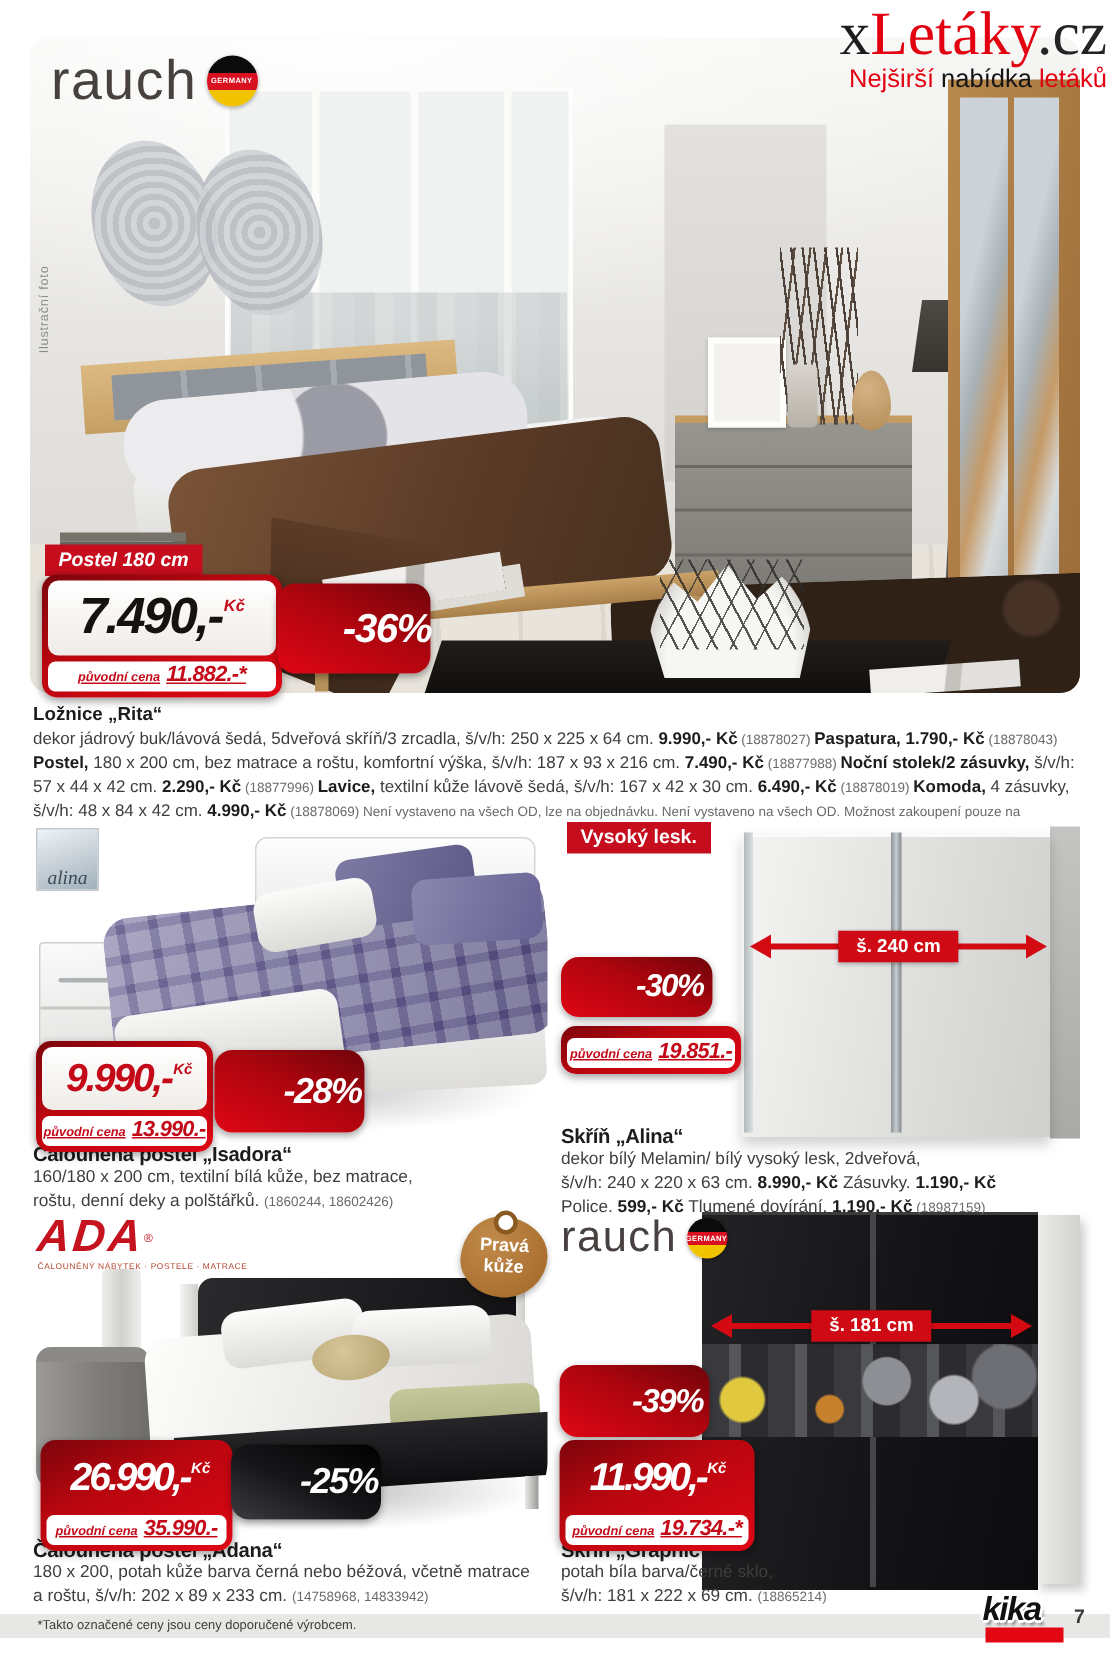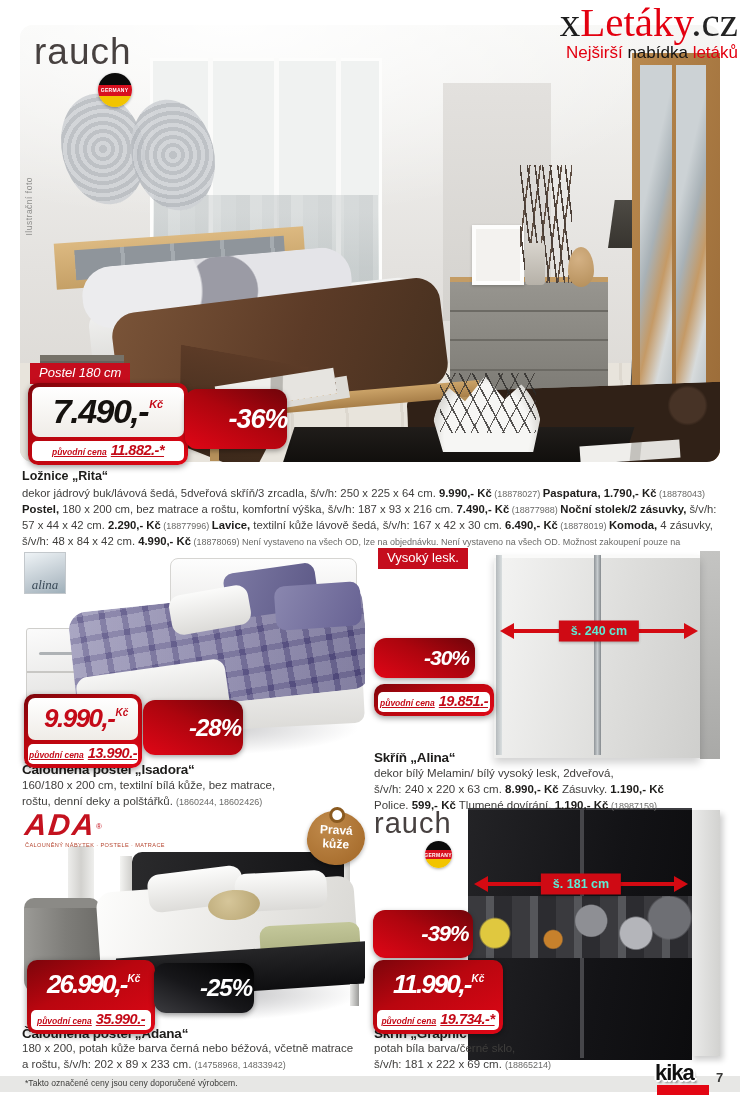--- a/index.html
+++ b/index.html
@@ -74,21 +74,21 @@
   .hero .bowl{position:absolute;left:412px;top:345px;width:110px;height:82px;
         background:radial-gradient(ellipse at 50% 80%,#f6f6f4 0 55%,#d9d8d4 70%,transparent 71%);
         clip-path:polygon(0 55%,12% 18%,30% 38%,48% 8%,66% 36%,84% 14%,100% 50%,92% 100%,10% 100%);}
   .hero .sticks{position:absolute;left:420px;top:348px;width:96px;height:60px;opacity:.8;
         background:repeating-linear-gradient(62deg,transparent 0 10px,#2c2a28 10px 11.5px),
                    repeating-linear-gradient(118deg,transparent 0 13px,#3a3734 13px 14px);}
   .hero .note{position:absolute;left:4px;top:152px;writing-mode:vertical-rl;transform:rotate(180deg);
         font-size:8.5px;color:#8d8d8b;letter-spacing:.5px;}
 
   
-  .rauch{display:flex;align-items:flex-end;gap:6px;z-index:10;flex-direction:column;}
+  .rauch{display:flex;align-items:center;gap:6px;z-index:10;}
   .rauch .rtxt{font-size:37px;color:#474140;letter-spacing:1px;line-height:.8;}
   .rauch.small .rtxt{font-size:29px;}
   .gflag{width:34px;height:34px;border-radius:50%;overflow:hidden;flex:0 0 auto;box-shadow:0 1px 3px rgba(0,0,0,.35);
          background:linear-gradient(#0b0b0b 0 34%, #d8101f 34% 67%, #f2c400 67%);
          display:flex;align-items:center;justify-content:center;}
   .rauch.small .gflag{width:27px;height:27px;}
   .gflag i{font-style:normal;font-size:5px;font-weight:bold;color:#fff;letter-spacing:.3px;}
 
   
   .ptag{position:absolute;background:linear-gradient(155deg,#7c050b,#b9060f 40%,#df0716);
@@ -97,21 +97,21 @@
          line-height:1;white-space:nowrap;padding:7px 16px 9px;}
   .ptag.whitebox .pmain{background:linear-gradient(#ffffff,#efece7);}
   .pmain .psup{font-size:11px;letter-spacing:0;position:relative;top:-15px;margin-left:1px;}
   .pold{margin-top:4px;background:#fff;border-radius:5px;display:flex;align-items:baseline;justify-content:center;
         gap:4px;padding:1px 4px 3px;color:#c40a18;font-style:italic;font-weight:bold;white-space:nowrap;text-decoration:underline;}
   .pold .lbl{font-size:8.5px;}.pold .val{font-size:14.5px;letter-spacing:-.5px;}
   .disc{position:absolute;display:flex;align-items:center;justify-content:center;color:#fff;font-weight:bold;
         font-style:italic;border-radius:12px;letter-spacing:-1px;z-index:20;
         background:linear-gradient(205deg,#6f040a,#ad050e 45%,#e00616);box-shadow:0 2px 5px rgba(0,0,0,.35);padding-left:44px;}
   .disc.black{background:linear-gradient(205deg,#000,#17171a 55%,#3c3c40);}
-  .redlabel{position:absolute;background:#c50d1d;color:#fff;font-weight:normal;font-size:13px;
+  .redlabel{position:absolute;background:#c50d1d;color:#fff;font-weight:bold;font-size:13px;
         padding:2px 9px 4px;z-index:20;white-space:nowrap;}
   .redlabel.it{font-style:italic;}
 
   
   .ptitle{position:absolute;font-size:13.5px;font-weight:bold;color:#1d1c1a;letter-spacing:-.2px;z-index:5;}
   .pdesc{position:absolute;font-size:11.5px;color:#3f3e3c;line-height:1.38;z-index:5;}
   .pdesc .b,.rita p .b{font-weight:bold;color:#1d1c1a;}
   .pdesc .sm,.rita p .sm{font-size:9px;color:#6a6a68;}
   .rita{position:absolute;left:22px;top:469px;width:700px;}
   .rita h3{margin:0 0 2px;font-size:12.5px;color:#1d1c1a;}
@@ -149,21 +149,21 @@
   .alina-img{position:absolute;left:494px;top:551px;width:226px;height:212px;}
   .alina-img .body{position:absolute;left:0;top:4px;width:206px;height:200px;
         background:linear-gradient(100deg,#f4f4f3,#dddddb 60%,#cfcfcd);border-top:3px solid #fafaf9;box-shadow:0 5px 8px rgba(0,0,0,.18);}
   .alina-img .side{position:absolute;right:0;top:0;width:20px;height:208px;background:linear-gradient(#c4c4c2,#a9a9a7);}
   .alina-img .split{position:absolute;left:100px;top:4px;width:7px;height:200px;background:linear-gradient(90deg,#8e9397,#c6cbce,#84898d);}
   .alina-img .ledge{position:absolute;left:2px;top:4px;width:6px;height:200px;background:linear-gradient(90deg,#b4b9bc,#d9dedf);}
   .warrow{position:absolute;z-index:15;height:4px;background:#d40a12;}
   .warrow .ah{position:absolute;top:-6px;width:0;height:0;border:8px solid transparent;}
   .warrow .ah.l{left:-12px;border-right:14px solid #d40a12;}
   .warrow .ah.r{right:-12px;border-left:14px solid #d40a12;}
-  .warrow .wlabel{position:absolute;left:50%;top:50%;transform:translate(-50%,-50%);background:#cf0a14;color:#5eead4;
+  .warrow .wlabel{position:absolute;left:50%;top:50%;transform:translate(-50%,-50%);background:#cf0a14;color:#ffffff;
         font-weight:bold;font-size:12.5px;padding:3px 12px 4px;white-space:nowrap;box-shadow:0 1px 3px rgba(0,0,0,.3);}
 
   
   .adana-img{position:absolute;left:20px;top:846px;width:345px;height:182px;background:#fff;overflow:hidden;}
   .adana-img .shadow{position:absolute;left:30px;top:120px;width:310px;height:55px;border-radius:50%;
         background:radial-gradient(ellipse,rgba(100,100,105,.45),transparent 70%);}
   .adana-img .lamp{position:absolute;left:48px;top:0;width:26px;height:62px;background:linear-gradient(90deg,#ededeb,#d2d1ce,#efefed);border-radius:4px;}
   .adana-img .stool{position:absolute;left:4px;top:52px;width:76px;height:86px;border-radius:10px 10px 14px 14px;
         background:linear-gradient(90deg,#9b9a96,#7e7d79 55%,#6e6d69);border-top:10px solid #8b8a86;}
   .adana-img .hboard{position:absolute;left:112px;top:6px;width:212px;height:62px;border-radius:10px 10px 0 0;
@@ -201,21 +201,21 @@
         background:radial-gradient(circle at 12% 60%,#e0c83f 0 7%,transparent 8%),
                    radial-gradient(circle at 38% 70%,#c7812c 0 6%,transparent 7%),
                    radial-gradient(circle at 55% 40%,#8e8f94 0 12%,transparent 13%),
                    radial-gradient(circle at 75% 60%,#b4b5ba 0 9%,transparent 10%),
                    radial-gradient(circle at 90% 35%,#6e6f74 0 10%,transparent 11%),
                    repeating-linear-gradient(90deg,#3a3a3e 0 18px,#55565a 18px 26px,#2c2c30 26px 44px);}
 
   
   .fbar{position:absolute;left:0;top:1076px;width:740px;height:16px;background:#e7e7e5;z-index:3;}
   .fnote{position:absolute;left:25px;top:1078px;font-size:8.6px;color:#3c3c3a;z-index:4;}
-  .kika{position:absolute;left:655px;top:1060px;z-index:6;font-size:22px;font-weight:bold;color:#101010;
+  .kika{position:absolute;left:655px;top:1060px;z-index:6;font-size:22px;font-weight:bold;font-style:italic;color:#101010;
         letter-spacing:-1px;text-shadow:-2px 0 0 #fff,2px 0 0 #fff,0 -2px 0 #fff,0 2px 0 #fff,-1px -1px 0 #fff,1px 1px 0 #fff,2px 3px 2px rgba(0,0,0,.4);}
   .kikabar{position:absolute;left:657px;top:1085px;width:52px;height:10px;background:#e30613;z-index:6;}
   .pnum{position:absolute;left:716px;top:1070px;font-size:13px;font-weight:bold;color:#3a3a38;z-index:6;}
 </style>
 </head>
 <body>
 
 <div class="page">
 
   <div class="hero">

